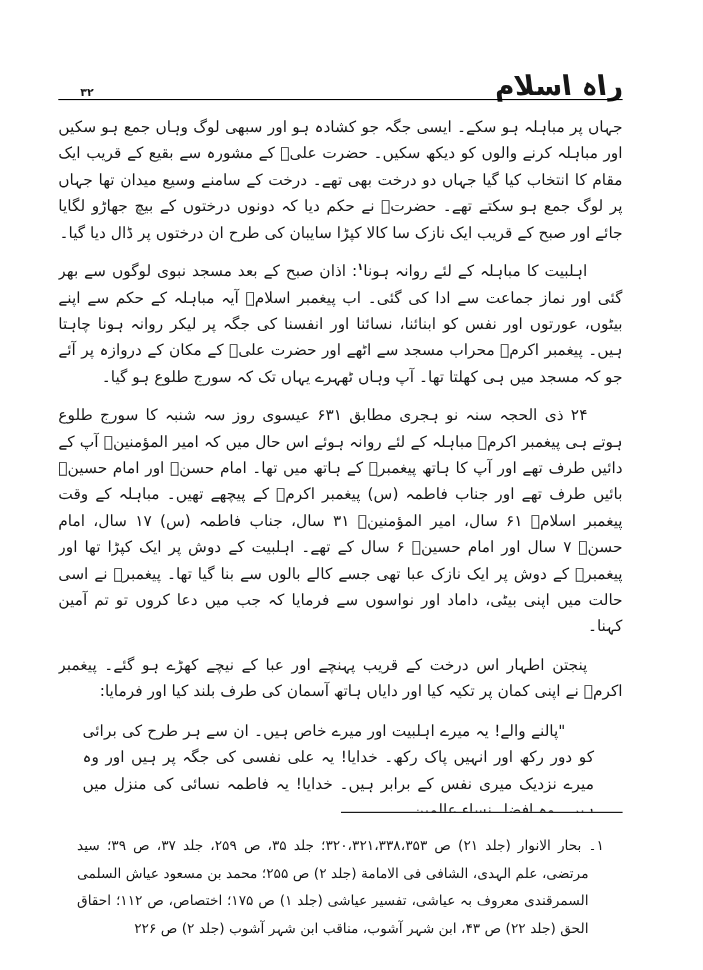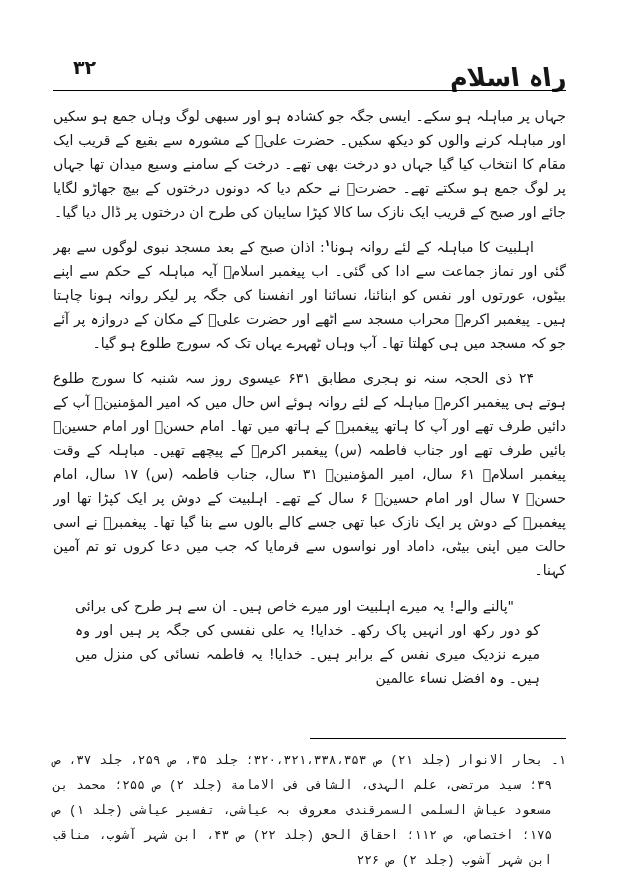--- a/index.html
+++ b/index.html
@@ -26,22 +26,22 @@
   .book-title {
     position: absolute;
     right: 0; bottom: -2px;
     font-size: 25px;
     font-weight: bold;
     transform: skewX(7deg);
     letter-spacing: 1px;
   }
   .page-number {
     position: absolute;
-    left: 20px; bottom: 12px;
-    font-size: 19px;
+    left: 20px; bottom: 0;
+    font-size: 10px;
     font-weight: bold;
   }
   .header-rule {
     position: absolute;
     top: 90px; left: 53px; right: 73px;
     border: none;
     border-top: 1.6px solid #000;
     margin: 0;
   }
   
@@ -75,27 +75,26 @@
     top: 738px; left: 53px; right: 73px;
     direction: rtl;
   }
   .fn-rule {
     width: 256px;
     border: none;
     border-top: 1.4px solid #000;
     margin: 0 0 10px auto;  
   }
   .fn-text {
-    margin: 0;
+    margin: 17px;
     font-size: 12.5px;
     line-height: 25px;
     text-align: justify;
     padding-right: 14px;
     text-indent: -14px;  
-    font-family: Liberation Mono, monospace;
   }
 </style>
 </head>
 <body>
 
 <div class="page">
 
   <header class="page-header">
     <span class="book-title">راہ اسلام</span>
     <span class="page-number">۳۲</span>
@@ -103,20 +102,21 @@
 
   <hr class="header-rule">
 
   <main class="content">
     <p class="para">جہاں پر مباہلہ ہو سکے۔ ایسی جگہ جو کشادہ ہو اور سبھی لوگ وہاں جمع ہو سکیں اور مباہلہ کرنے والوں کو دیکھ سکیں۔ حضرت علیؑ کے مشورہ سے بقیع کے قریب ایک مقام کا انتخاب کیا گیا جہاں دو درخت بھی تھے۔ درخت کے سامنے وسیع میدان تھا جہاں پر لوگ جمع ہو سکتے تھے۔ حضرتؑ نے حکم دیا کہ دونوں درختوں کے بیچ جھاڑو لگایا جائے اور صبح کے قریب ایک نازک سا کالا کپڑا سایبان کی طرح ان درختوں پر ڈال دیا گیا۔</p>
 
     <p class="para indent"><span class="section-heading">اہلبیت کا مباہلہ کے لئے روانہ ہونا</span><sup class="fn-ref">۱</sup><span>: اذان صبح کے بعد مسجد نبوی لوگوں سے بھر گئی اور نماز جماعت سے ادا کی گئی۔ اب پیغمبر اسلامؐ آیہ مباہلہ کے حکم سے اپنے بیٹوں، عورتوں اور نفس کو ابنائنا، نسائنا اور انفسنا کی جگہ پر لیکر روانہ ہونا چاہتا ہیں۔ پیغمبر اکرمؐ محراب مسجد سے اٹھے اور حضرت علیؑ کے مکان کے دروازہ پر آئے جو کہ مسجد میں ہی کھلتا تھا۔ آپ وہاں ٹھہرے یہاں تک کہ سورج طلوع ہو گیا۔</span></p>
 
     <p class="para indent">۲۴ ذی الحجہ سنہ نو ہجری مطابق ۶۳۱ عیسوی روز سہ شنبہ کا سورج طلوع ہوتے ہی پیغمبر اکرمؐ مباہلہ کے لئے روانہ ہوئے اس حال میں کہ امیر المؤمنینؑ آپ کے دائیں طرف تھے اور آپ کا ہاتھ پیغمبرؐ کے ہاتھ میں تھا۔ امام حسنؑ اور امام حسینؑ بائیں طرف تھے اور جناب فاطمہ (س) پیغمبر اکرمؐ کے پیچھے تھیں۔ مباہلہ کے وقت پیغمبر اسلامؐ ۶۱ سال، امیر المؤمنینؑ ۳۱ سال، جناب فاطمہ (س) ۱۷ سال، امام حسنؑ ۷ سال اور امام حسینؑ ۶ سال کے تھے۔ اہلبیت کے دوش پر ایک کپڑا تھا اور پیغمبرؐ کے دوش پر ایک نازک عبا تھی جسے کالے بالوں سے بنا گیا تھا۔ پیغمبرؐ نے اسی حالت میں اپنی بیٹی، داماد اور نواسوں سے فرمایا کہ جب میں دعا کروں تو تم آمین کہنا۔</p>
 
+    <p class="para indent">پنجتن اطہار اس درخت کے قریب پہنچے اور عبا کے نیچے کھڑے ہو گئے۔ پیغمبر اکرمؐ نے اپنی کمان پر تکیہ کیا اور دایاں ہاتھ آسمان کی طرف بلند کیا اور فرمایا:</p>
 
     <blockquote class="quote-block">"پالنے والے! یہ میرے اہلبیت اور میرے خاص ہیں۔ ان سے ہر طرح کی برائی کو دور رکھ اور انہیں پاک رکھ۔ خدایا! یہ علی نفسی کی جگہ پر ہیں اور وہ میرے نزدیک میری نفس کے برابر ہیں۔ خدایا! یہ فاطمہ نسائی کی منزل میں ہیں۔ وہ افضل نساء عالمین</blockquote>
   </main>
 
   <footer class="footnote-area">
     <hr class="fn-rule">
     <p class="fn-text">۱۔ بحار الانوار (جلد ۲۱) ص ۳۲۰،۳۲۱،۳۳۸،۳۵۳؛ جلد ۳۵، ص ۲۵۹، جلد ۳۷، ص ۳۹؛ سید مرتضی، علم الہدی، الشافی فی الامامة (جلد ۲) ص ۲۵۵؛ محمد بن مسعود عیاش السلمی السمرقندی معروف بہ عیاشی، تفسیر عیاشی (جلد ۱) ص ۱۷۵؛ اختصاص، ص ۱۱۲؛ احقاق الحق (جلد ۲۲) ص ۴۳، ابن شہر آشوب، مناقب ابن شہر آشوب (جلد ۲) ص ۲۲۶</p>
   </footer>
 
 </div>

